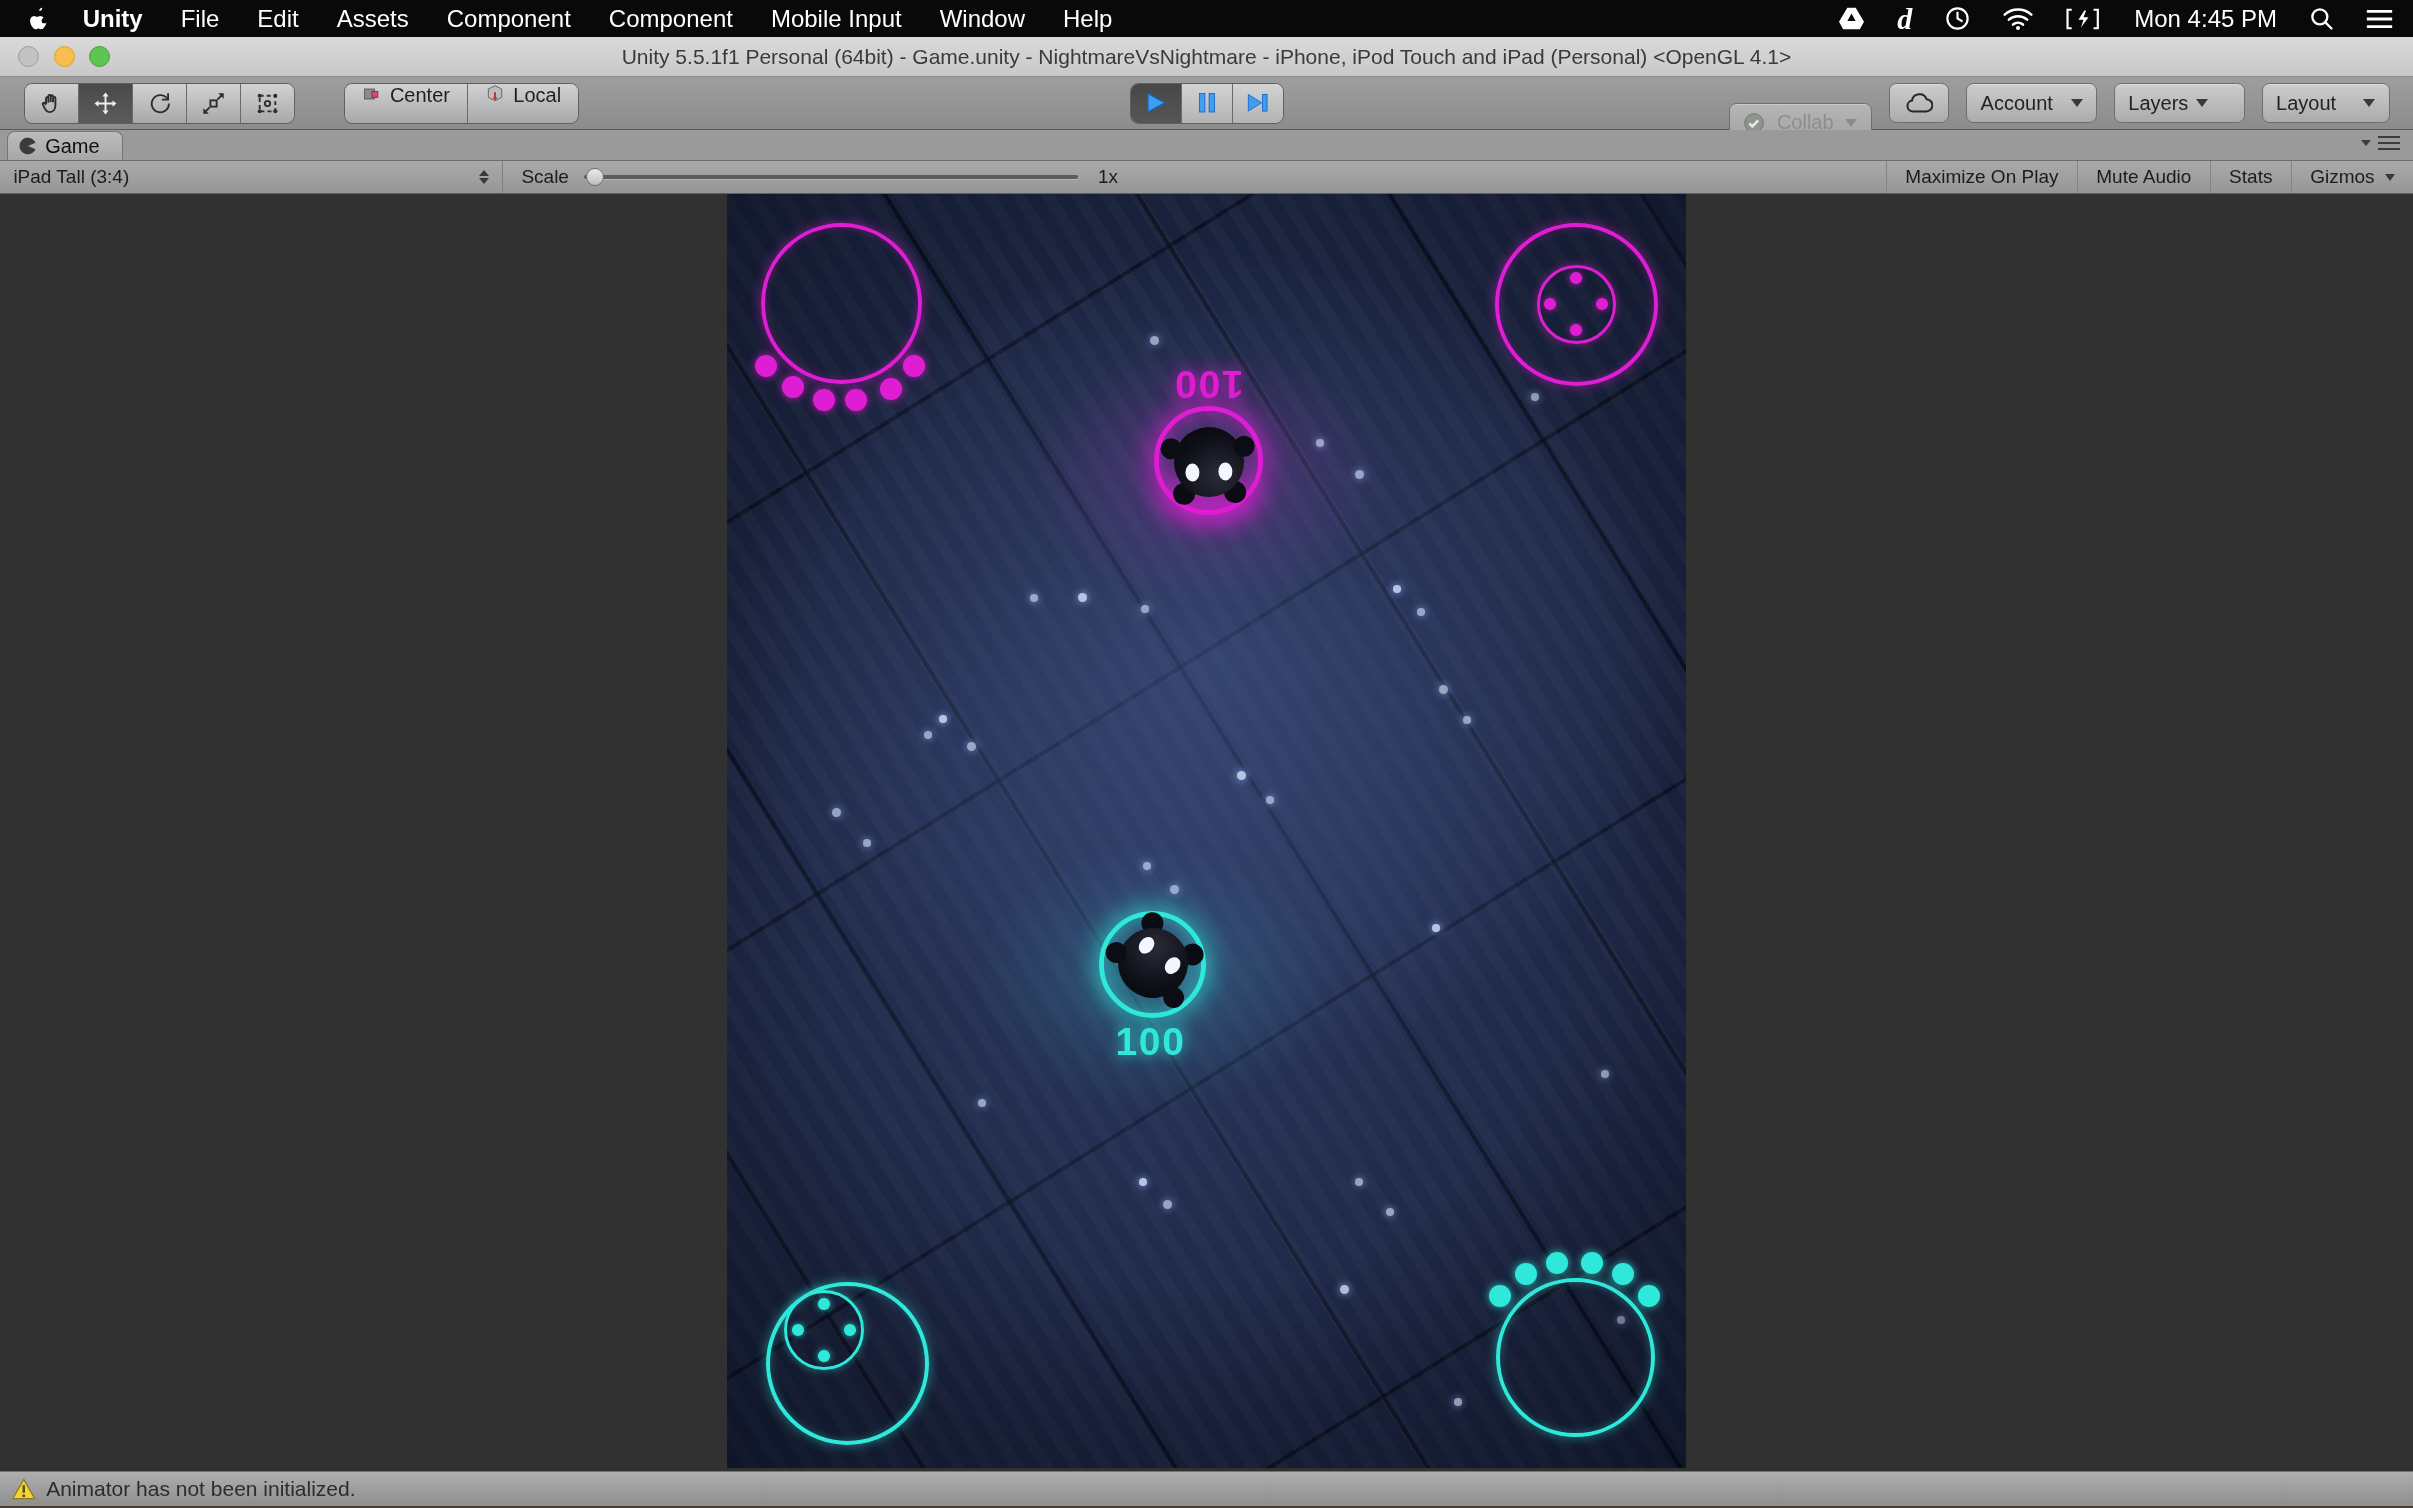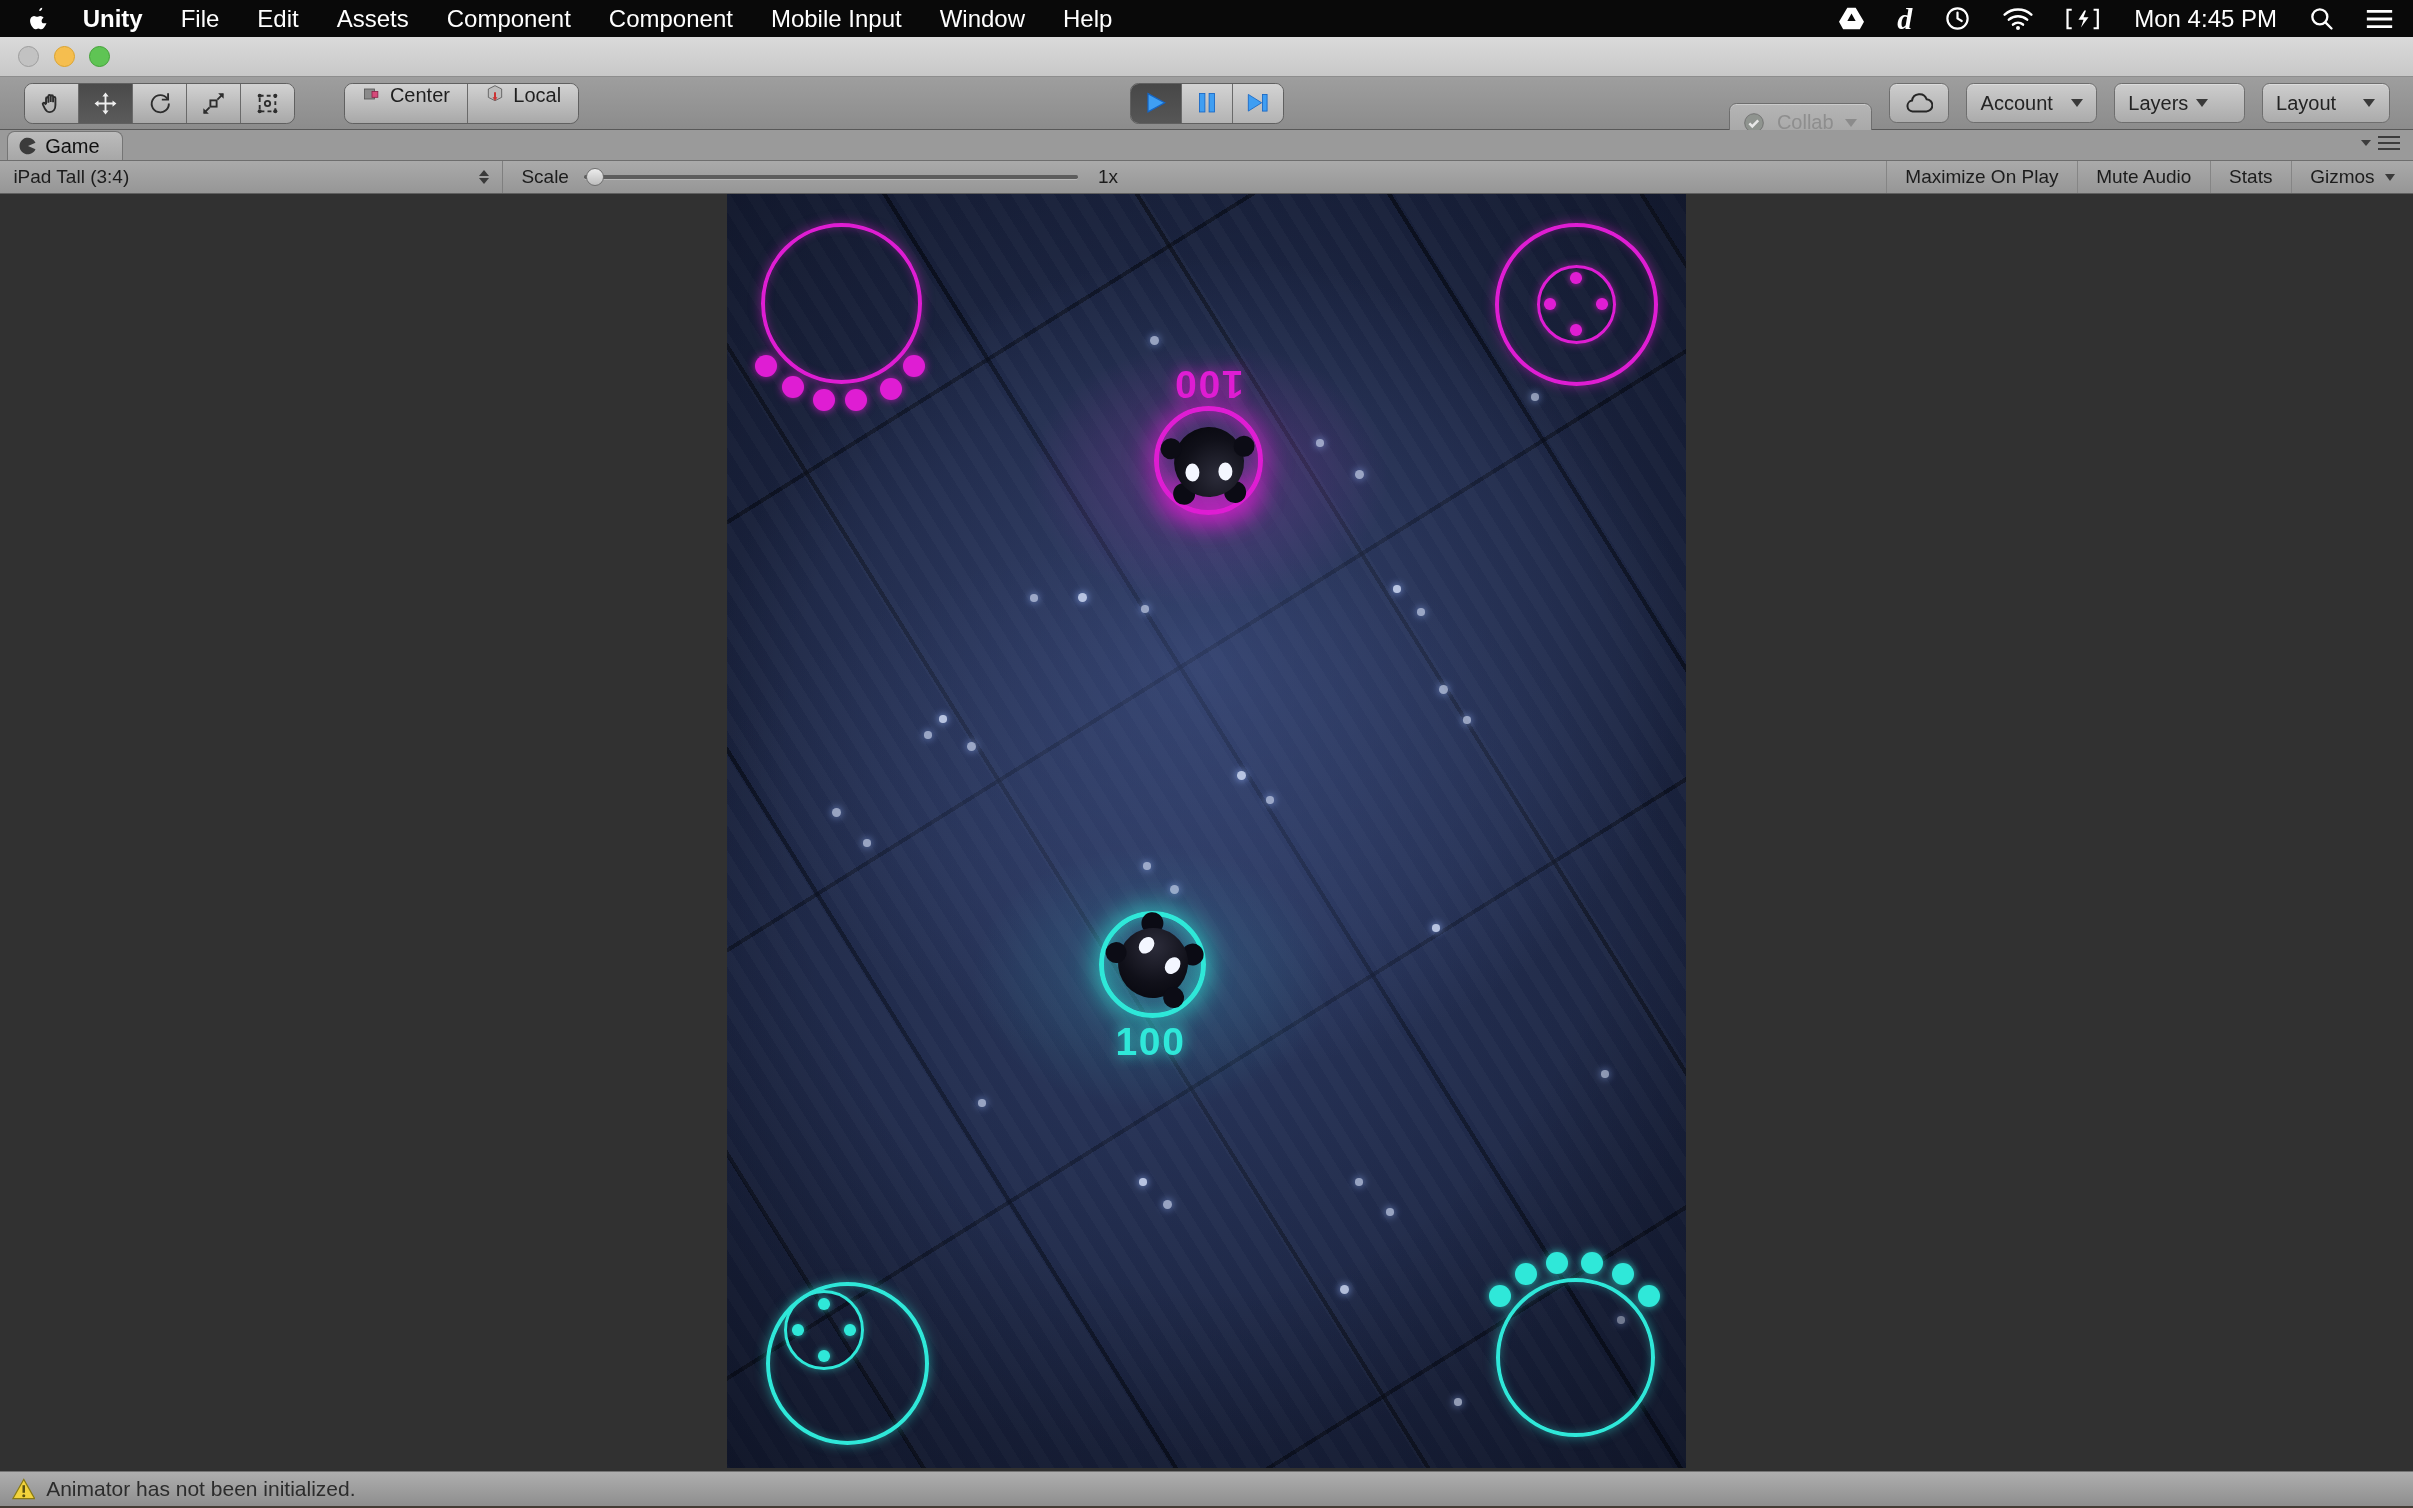--- a/index.html
+++ b/index.html
@@ -198,20 +198,21 @@
     </span>
   </div>
 </div>
 
 <div id="titlebar">
   <div class="lights">
     <span class="light close"></span>
     <span class="light min"></span>
     <span class="light zoom"></span>
   </div>
+  <span class="wtitle">Unity 5.5.1f1 Personal (64bit) - Game.unity - NightmareVsNightmare - iPhone, iPod Touch and iPad (Personal) &lt;OpenGL 4.1&gt;</span>
 </div>
 
 <div id="toolbar">
   <div class="group">
     <div class="toolbtn">
       <svg width="25" height="25" viewBox="0 0 32 32">
           <path d="M9 17V9.5c0-2 3-2 3 0V15M12 14V6.5c0-2 3-2 3 0V14M15 13.5V7c0-2 3-2 3 0v7M18 14.5V9c0-2 3-2 3 0v9c0 5-2.5 9-7 9-3.5 0-5-1.5-6.5-4.5L5 17.5c-1-2 1.2-3.3 2.5-1.8L9 17.5" stroke-linejoin="round"></path>
         </svg>
     </div>
     <div class="toolbtn sel">

